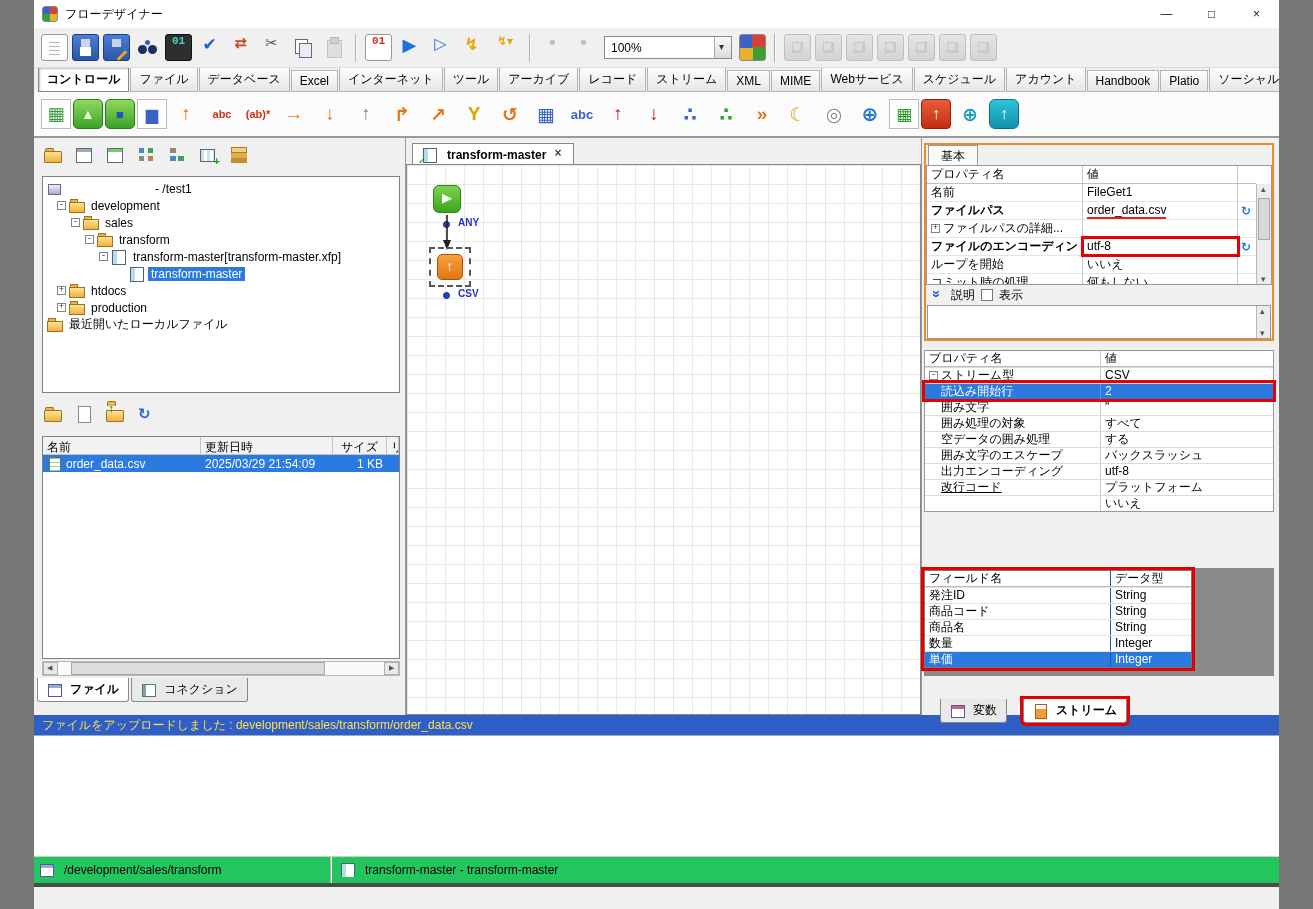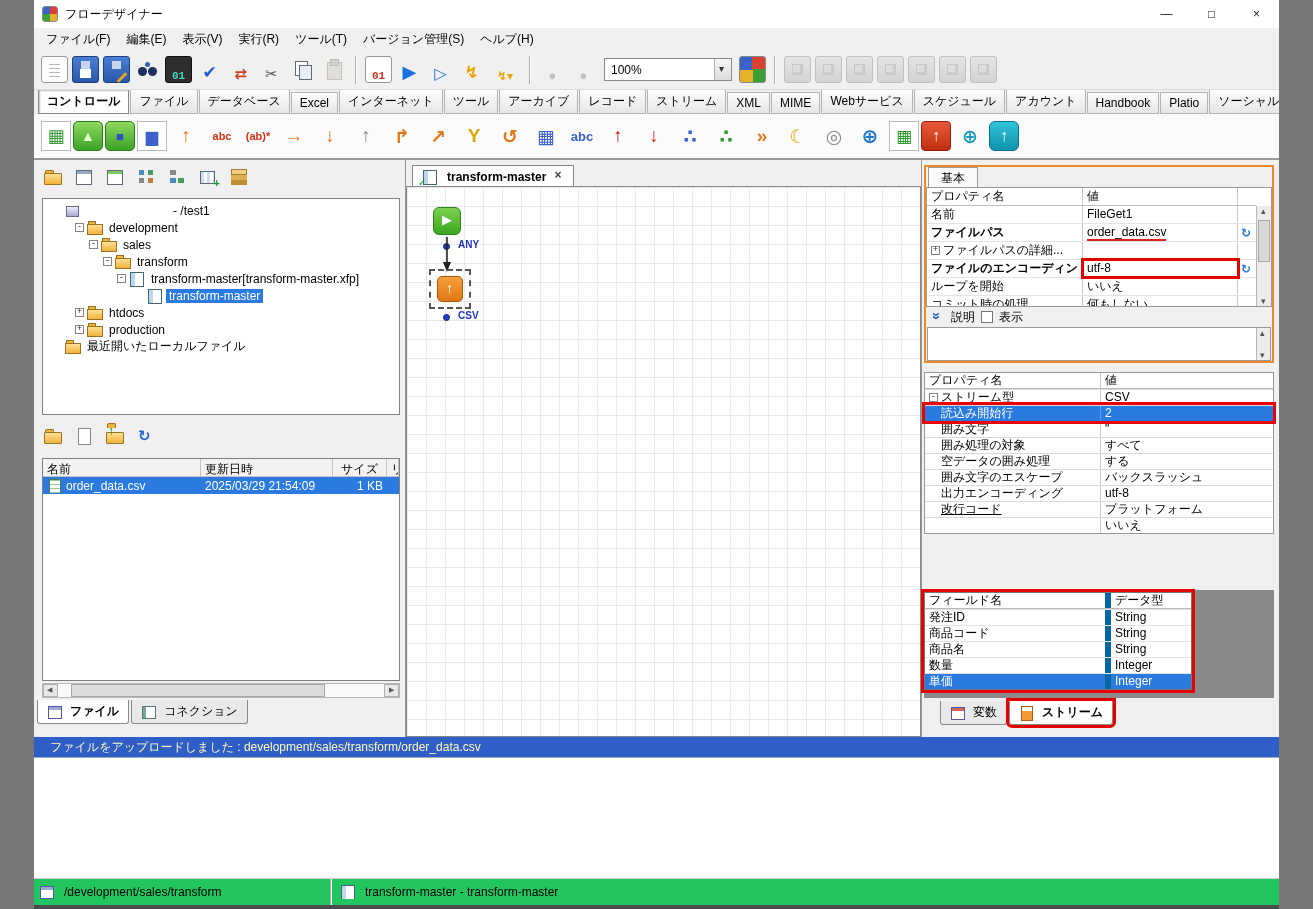--- a/index.html
+++ b/index.html
@@ -15,21 +15,21 @@
 
 
 .menubar{height:22px;background:#f0f0f0;display:flex;align-items:center;padding-left:4px}
 .menu-item{padding:3px 8px;white-space:nowrap}
 
 
 .toolbar{height:40px;background:#f0f0f0;display:flex;align-items:center;padding:0 5px;border-bottom:1px solid #dcdcdc}
 .tgroup{display:flex;align-items:center}
 .tgroup.dis .tool-ic{opacity:.55;filter:grayscale(55%)}
 .tool-sep{width:2px;height:28px;border-left:1px solid #b0b0b0;border-right:1px solid #fafafa;margin:0 6px}
-.tool-ic{width:27px;height:27px;margin:1px 2px;border-radius:3px;display:flex;align-items:flex-end;justify-content:center;position:relative;font-weight:bold;overflow:visible}
+.tool-ic{width:27px;height:27px;margin:1px 2px;border-radius:3px;display:flex;align-items:flex-start;justify-content:center;position:relative;font-weight:bold;overflow:visible}
 .tg{pointer-events:none}
 .t-note{background:#fdfdfd;border:1px solid #9a9a9a}
 .t-note::after{content:"";position:absolute;left:7px;right:7px;top:7px;height:13px;background:repeating-linear-gradient(#b8b8b8 0 1px,transparent 1px 4px)}
 .t-save{background:linear-gradient(#4a7fd6,#2a57a8);border:1px solid #1c3f80}
 .t-save::before{content:"";position:absolute;top:4px;left:8px;right:8px;height:8px;background:#c7d4ec}
 .t-save::after{content:"";position:absolute;bottom:4px;left:7px;right:7px;height:9px;background:#fff}
 .t-saveall{background:linear-gradient(#4a7fd6,#2a57a8);border:1px solid #1c3f80}
 .t-saveall::before{content:"";position:absolute;top:4px;left:8px;right:8px;height:8px;background:#c7d4ec}
 .t-saveall::after{content:"";position:absolute;right:1px;bottom:3px;width:12px;height:3px;background:#e8a820;transform:rotate(-45deg)}
 .t-binoc::after{content:"";position:absolute;left:4px;top:11px;width:9px;height:9px;border-radius:50%;background:#1c2f5e;box-shadow:10px 0 0 #1c2f5e,5px -7px 0 -2px #3c5fae}
@@ -97,21 +97,21 @@
 .mi-tree::after{content:"";position:absolute;left:3px;top:2px;width:5px;height:5px;background:#4a8ac0;box-shadow:9px 0 0 #40a060,9px 8px 0 #c08040,0 8px 0 #888}
 .mi-hier::after{content:"";position:absolute;left:3px;top:2px;width:6px;height:5px;background:#888;box-shadow:0 8px 0 #4a8ac0,8px 8px 0 #40a060}
 .mi-table::after{content:"";position:absolute;left:2px;top:3px;width:13px;height:11px;background:repeating-linear-gradient(90deg,#cfe0f0 0 3px,#fff 3px 6px);border:1px solid #567}
 .mi-table::before{content:"+";position:absolute;right:-2px;bottom:-3px;color:#1a9a1a;font-weight:bold;font-size:11px;z-index:1}
 .mi-stack::after{content:"";position:absolute;left:2px;top:1px;width:14px;height:4px;background:#f0d080;border:1px solid #a08030;box-shadow:0 5px 0 #e0b050,0 10px 0 #c09030}
 .mi-file::after{content:"";position:absolute;left:4px;top:1px;width:11px;height:15px;background:#fff;border:1px solid #888}
 .mi-up::before{content:"↑";position:absolute;right:-1px;top:-4px;color:#0a8a0a;font-weight:bold;font-size:12px;z-index:1}
 .mi-refresh::after{content:"↻";position:absolute;left:2px;top:0;color:#2266cc;font-weight:bold;font-size:15px}
 
 .tree-box{position:absolute;top:38px;left:8px;right:5px;height:217px;background:#fff;border:1px solid #808080;overflow:hidden;padding-top:3px}
-.tree-row{height:17px;display:flex;align-items:center;white-space:nowrap;padding-left:20px}
+.tree-row{height:17px;display:flex;align-items:center;white-space:nowrap;padding-left:2px}
 .tsp{display:inline-block;flex:none}
 .expander{display:none;width:9px;height:9px;border:1px solid #848484;background:#fff;font-size:9px;line-height:7px;text-align:center;flex:none;margin-right:3px;color:#333;font-family:"Liberation Mono",monospace}
 .expander.on{display:inline-block}
 .tico{position:relative;display:inline-flex;width:16px;height:14px;flex:none;margin-right:3px}
 .tlabel{padding:0 3px}
 .tree-row.selected .tlabel{background:#2a7ae0;color:#fff}
 .rootrow .tlabel{margin-left:86px}
 .ti-server::after{content:"";position:absolute;left:1px;top:2px;width:11px;height:9px;background:linear-gradient(#eef,#aac);border:1px solid #668}
 .ti-folder::after{content:"";position:absolute;left:0;top:3px;width:14px;height:9px;background:linear-gradient(#ffe094,#f1b23e);border:1px solid #9a7420}
 .ti-folder::before{content:"";position:absolute;left:1px;top:0;width:6px;height:4px;background:#f1b23e;border:1px solid #9a7420;border-bottom:none}
@@ -205,27 +205,27 @@
 .g2 .pg-val{flex:1;padding:0 4px;overflow:hidden;white-space:nowrap}
 .g2 .pg-row.selected{background:#2a7ae0;color:#fff}
 .g2 .pg-row.selected .pg-name{border-right-color:#5a9af0}
 .pg-row.redrow{outline:3px solid #e60000;z-index:4;position:relative}
 
 .fields-zone{position:absolute;top:430px;left:2px;right:5px;height:108px;background:#8a8a8a}
 .ftable{position:absolute;left:0;top:2px;width:268px;background:#fff;border:1px solid #777;outline:3px solid #e60000;z-index:3}
 .f-head,.f-row{display:flex;height:16px;line-height:15px}
 .f-head{border-bottom:1px solid #bbb}
 .f-row{border-top:1px solid #e2e2e2}
-.f-name{width:186px;border-right:6px solid #0369a1;padding:0 4px;overflow:hidden;white-space:nowrap}
+.f-name{width:186px;border-right:1px solid #0369a1;padding:0 4px;overflow:hidden;white-space:nowrap}
 .f-type{flex:1;padding:0 4px;overflow:hidden;white-space:nowrap}
 .f-row.selected{background:#2a7ae0;color:#fff}
-.right-tabs{position:absolute;top:541px;left:18px;display:flex;gap:2px}
-
-
-.msgbar{height:20px;background:#2e5ec6;color:#fef9c3;display:flex;align-items:center;padding-left:16px;white-space:nowrap;overflow:hidden}
+.right-tabs{position:absolute;top:561px;left:18px;display:flex;gap:16px}
+
+
+.msgbar{height:20px;background:#2e5ec6;color:#fde047;display:flex;align-items:center;padding-left:8px;white-space:nowrap;overflow:hidden}
 .logarea{height:121px;background:#fff;border-top:1px solid #9ab}
 .statusbar{height:27px;background:#22c55e;border-top:1px solid #cfcfcf;display:flex;align-items:center}
 .sb-left{width:296px;display:flex;align-items:center;gap:6px;padding-left:5px;overflow:hidden}
 .sb-sep{width:1px;align-self:stretch;background:#b0b0b0;box-shadow:1px 0 0 #fff}
 .sb-right{display:flex;align-items:center;gap:6px;padding-left:9px;overflow:hidden}
 .bottom-strip{height:4px;background:#4c4c4c}
 </style>
 </head>
 <body>
 
@@ -234,30 +234,20 @@
   <div class="titlebar">
     <div class="app-icon"></div>
     <div class="title">フローデザイナー</div>
     <div class="win-controls">
       <div class="win-btn">—</div>
       <div class="win-btn">□</div>
       <div class="win-btn">×</div>
     </div>
   </div>
 
-  <div class="menubar">
-
-  <div class="menu-item">ファイル(F)</div>
-      <div class="menu-item">編集(E)</div>
-      <div class="menu-item">表示(V)</div>
-      <div class="menu-item">実行(R)</div>
-      <div class="menu-item">ツール(T)</div>
-      <div class="menu-item">バージョン管理(S)</div>
-      <div class="menu-item">ヘルプ(H)</div>
-    </div>
 
   <div class="toolbar">
     <div class="tgroup">
 
     <div class="tool-ic t-note">
           <span class="tg"></span>
         </div>
         <div class="tool-ic t-save">
           <span class="tg"></span>
         </div>

